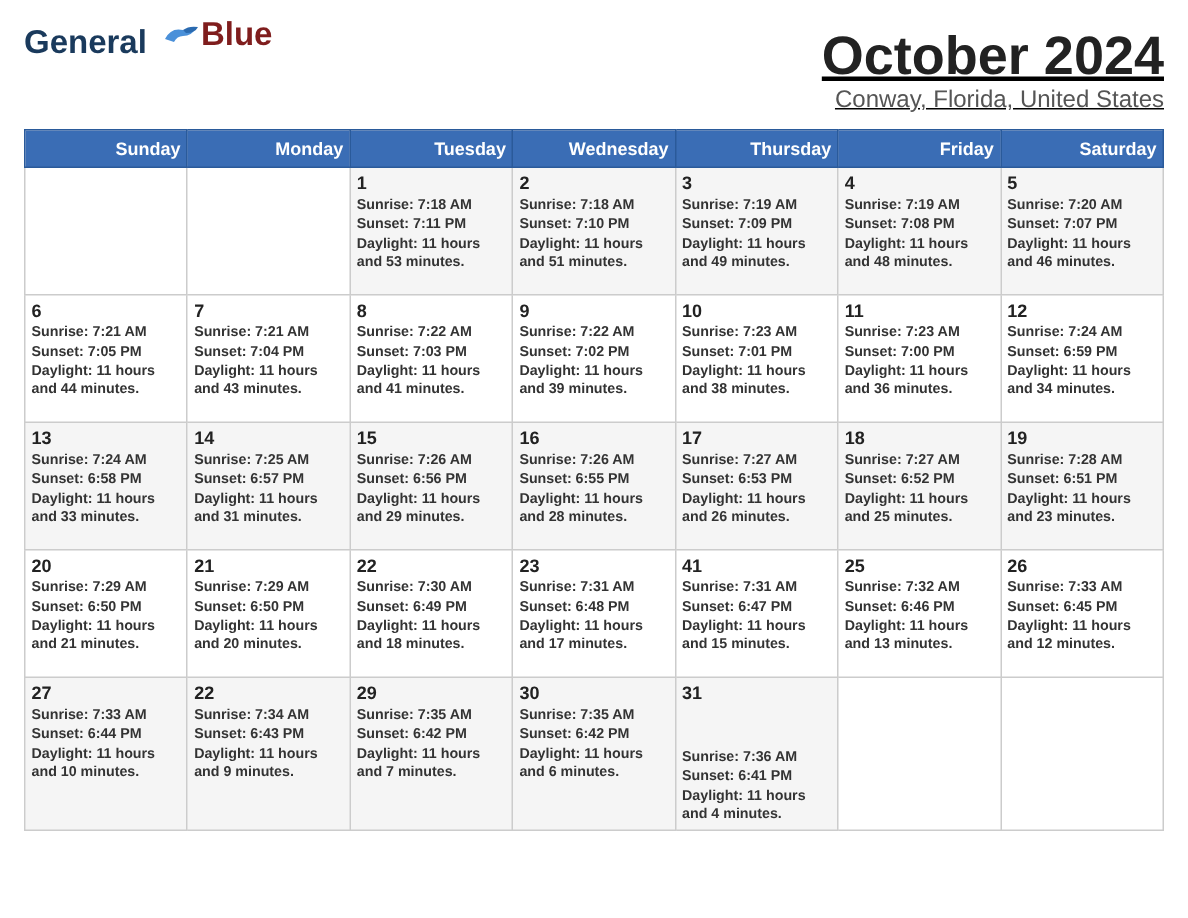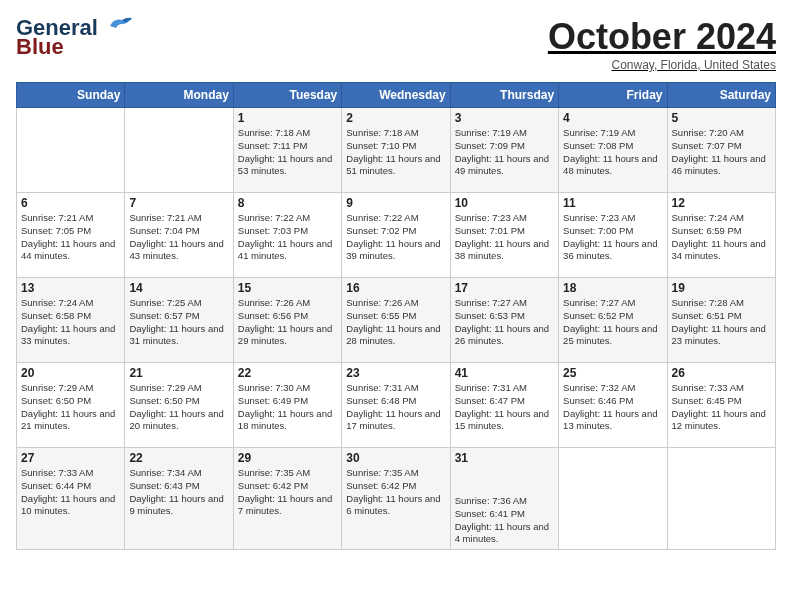--- a/index.html
+++ b/index.html
@@ -11,34 +11,34 @@
       padding: 16px;
     }
     .header {
       display: flex;
       justify-content: space-between;
       align-items: flex-start;
       margin-bottom: 10px;
     }
     .logo {
       display: flex;
-      flex-direction: column;
+      flex-direction: row;
       align-items: flex-start;
     }
     .title-block {
       text-align: right;
       text-decoration: underline;
     }
     .month-title {
       font-size: 36px;
       font-weight: bold;
       color: #222;
     }
     .location {
-      font-size: 12px;
+      font-size: 16px;
       color: #555;
     }
     table {
       width: 100%;
       border-collapse: collapse;
       table-layout: fixed;
     }
     thead tr th {
       background: #3a6db5;
       color: #fff;
@@ -63,20 +63,21 @@
       font-size: 12px;
       font-weight: bold;
       color: #222;
       display: block;
       margin-bottom: 2px;
     }
     .cell-content {
       font-size: 9.5px;
       line-height: 1.35;
       color: #333;
+      font-weight: bold;
     }
     .empty-cell {
       background: #fff !important;
     }
   </style>
 </head>
 <body>
 
 <div class="header">
   <div class="logo">

